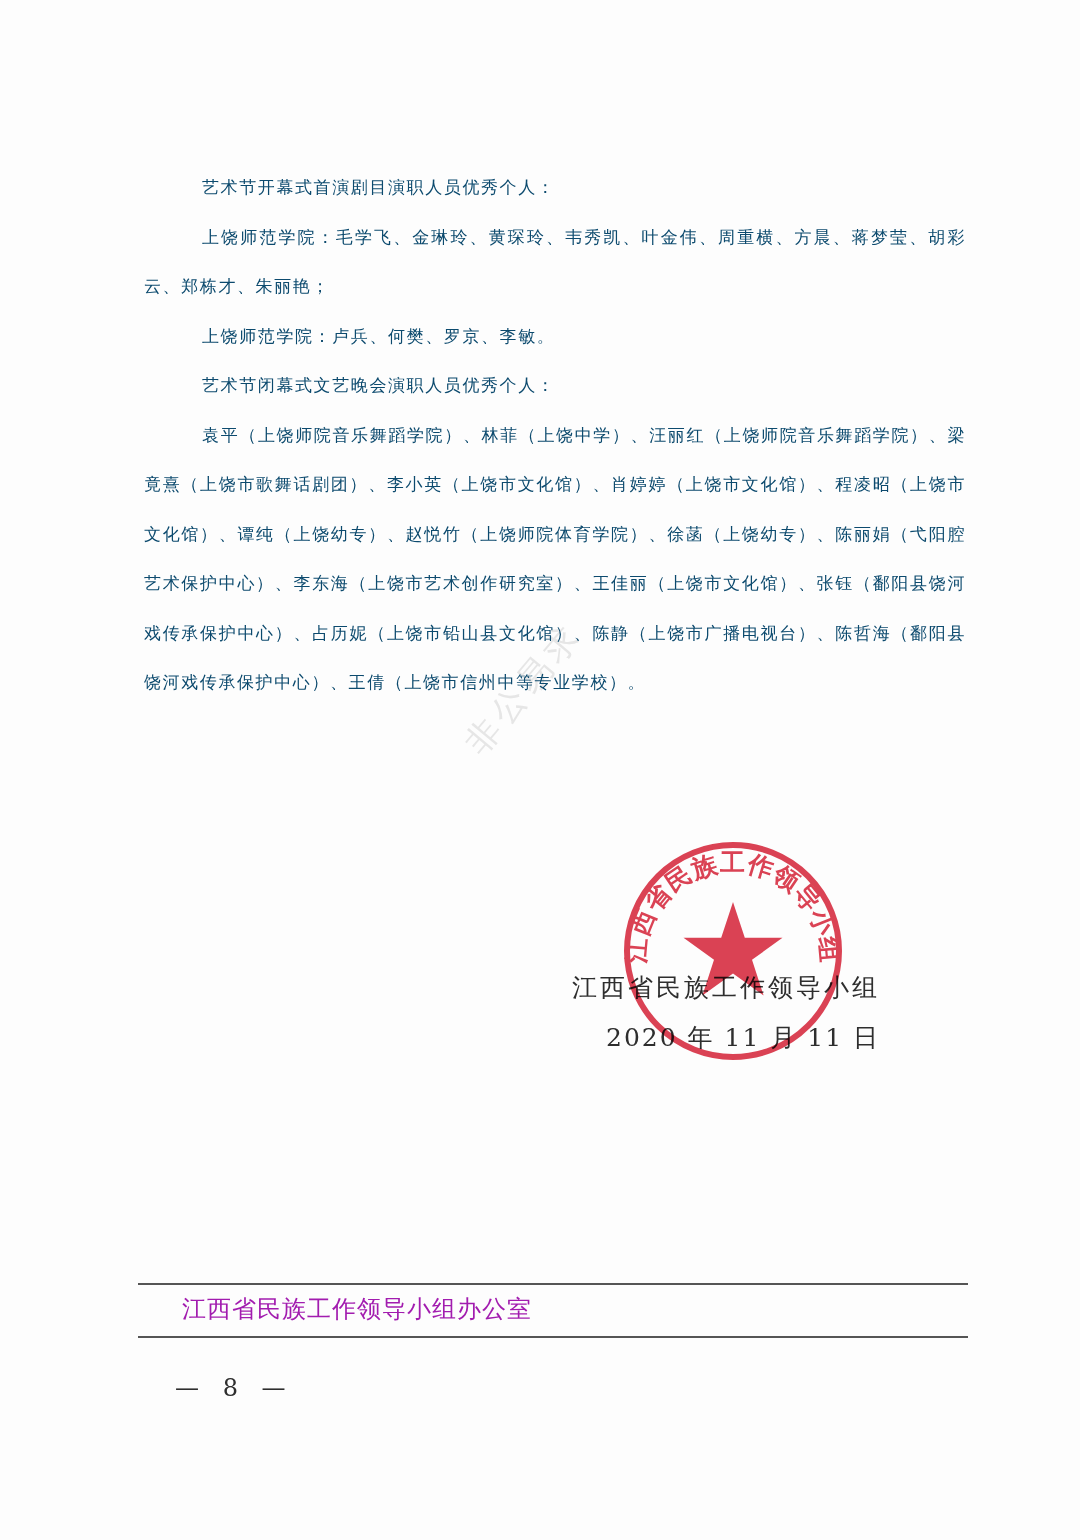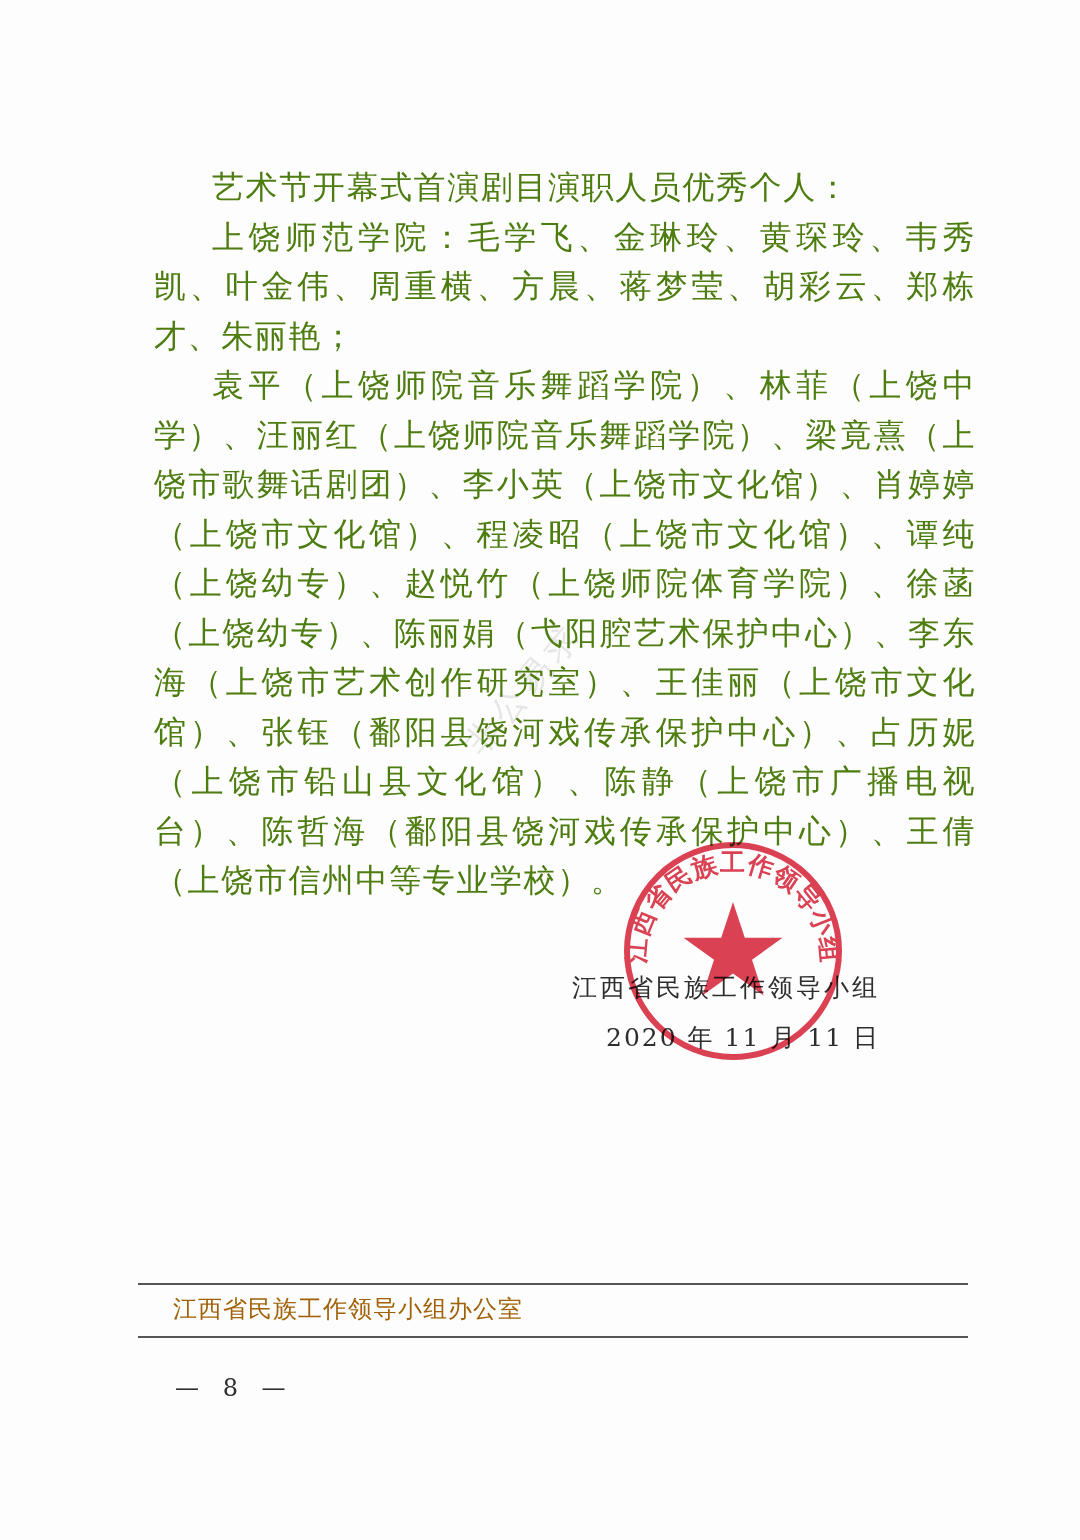--- a/index.html
+++ b/index.html
@@ -17,29 +17,29 @@
     }
     .page {
       position: absolute;
       left: 0; top: 0;
       width: 1080px;
       height: 1540px;
       background: #fdfdfd;
     }
     .body-text {
       position: absolute;
-      left: 154px;
+      left: 144px;
       top: 163px;
       width: 822px;
-      font-size: 32px;
+      font-size: 17px;
       line-height: 49.5px;
       letter-spacing: 1.6px;
       text-align: justify;
       text-align-last: left;
-      color: #4d7c0f;
+      color: #0c4a6e;
     }
     .body-text p {
       margin: 0;
       text-indent: 58px;
     }
     .signature {
       position: absolute;
       left: 572px;
       top: 963px;
       font-size: 25px;
@@ -82,27 +82,27 @@
       position: absolute;
       left: 138px;
       width: 830px;
       height: 0;
       border-top: 2px solid #555;
     }
     .footer-rule.top { top: 1283px; }
     .footer-rule.bottom { top: 1336px; }
     .footer-line {
       position: absolute;
-      left: 173px;
+      left: 182px;
       top: 1292px;
       width: 776px;
       display: flex;
       font-size: 24px;
       line-height: 34px;
-      color: #a16207;
+      color: #a21caf;
       letter-spacing: 1px;
     }
     .page-number {
       position: absolute;
       left: 175px;
       top: 1374px;
       font-size: 24px;
       color: #2e2e2e;
       letter-spacing: 8px;
     }
@@ -110,20 +110,22 @@
 </head>
 <body>
 
 <div class="page">
 
   <div class="watermark">非公易求</div>
 
   <div class="body-text">
     <p>艺术节开幕式首演剧目演职人员优秀个人：</p>
     <p>上饶师范学院：毛学飞、金琳玲、黄琛玲、韦秀凯、叶金伟、周重横、方晨、蒋梦莹、胡彩云、郑栋才、朱丽艳；</p>
+    <p>上饶师范学院：卢兵、何樊、罗京、李敏。</p>
+    <p>艺术节闭幕式文艺晚会演职人员优秀个人：</p>
     <p>袁平（上饶师院音乐舞蹈学院）、林菲（上饶中学）、汪丽红（上饶师院音乐舞蹈学院）、梁竟熹（上饶市歌舞话剧团）、李小英（上饶市文化馆）、肖婷婷（上饶市文化馆）、程凌昭（上饶市文化馆）、谭纯（上饶幼专）、赵悦竹（上饶师院体育学院）、徐菡（上饶幼专）、陈丽娟（弋阳腔艺术保护中心）、李东海（上饶市艺术创作研究室）、王佳丽（上饶市文化馆）、张钰（鄱阳县饶河戏传承保护中心）、占历妮（上饶市铅山县文化馆）、陈静（上饶市广播电视台）、陈哲海（鄱阳县饶河戏传承保护中心）、王倩（上饶市信州中等专业学校）。</p>
   </div>
 
   <div class="signature">
     <span class="org">江西省民族工作领导小组</span>
     <span class="date">2020 年 11 月 11 日</span>
   </div>
 
   <svg class="seal" viewBox="0 0 226 226" xmlns="http://www.w3.org/2000/svg">
     <defs>

